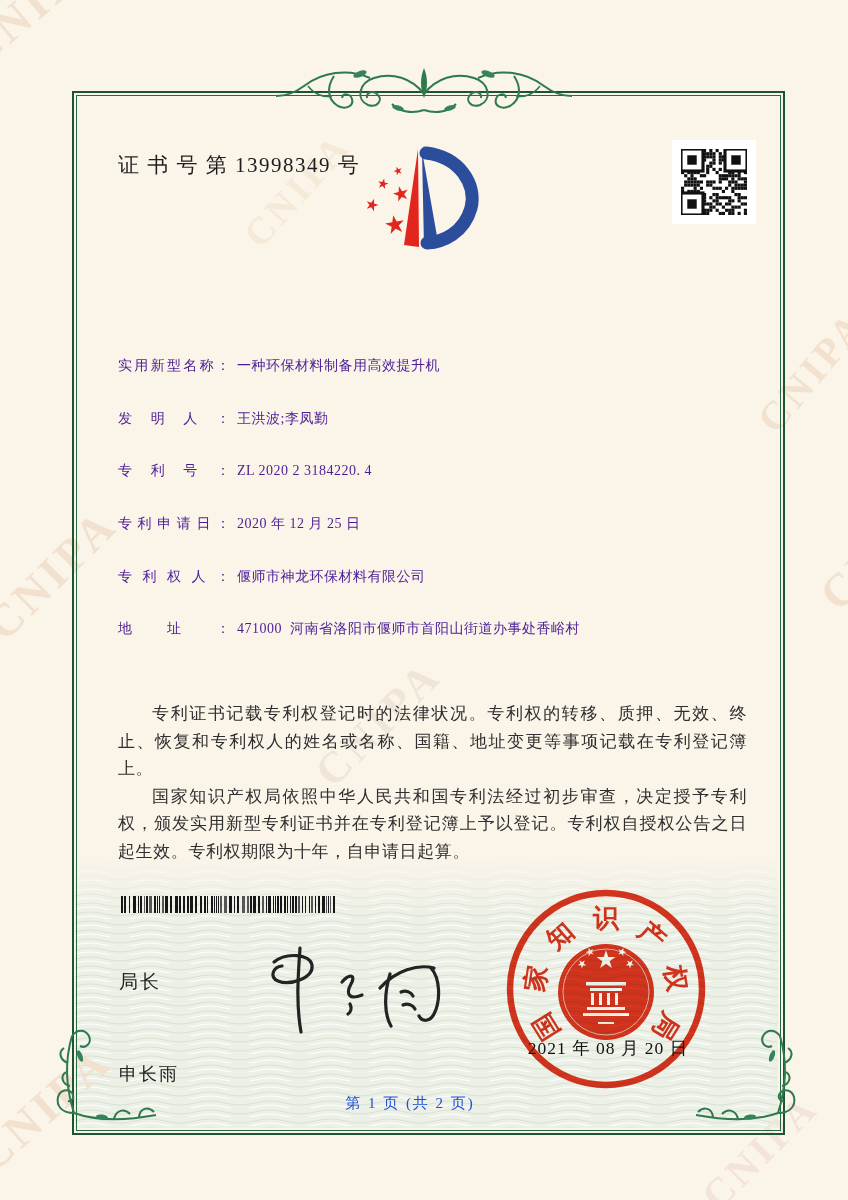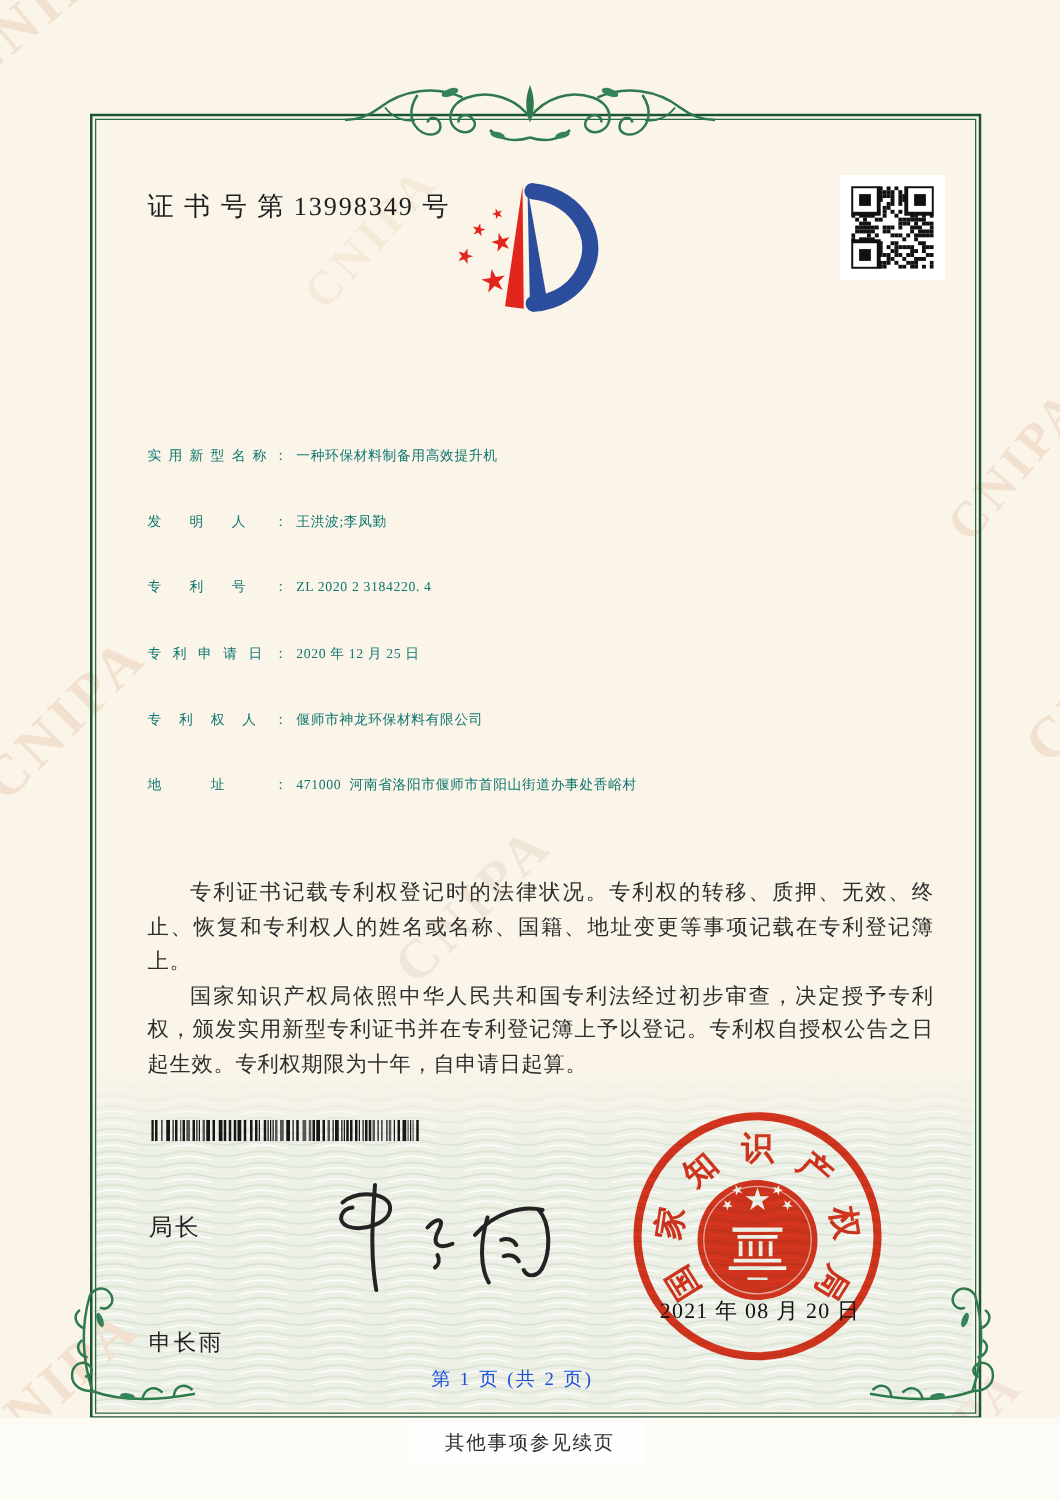--- a/index.html
+++ b/index.html
@@ -30,21 +30,21 @@
   .frame-inner{position:absolute;inset:2px;border:1px solid #256a42;}
   .orn{position:absolute;z-index:2;}
   
   .cert-no{position:absolute;left:118px;top:151px;font-size:21px;letter-spacing:1.5px;z-index:3;color:#1e1e1e;}
   .logo{position:absolute;left:356px;top:141px;z-index:3;}
   .qrbox{position:absolute;left:672px;top:140px;width:84px;height:84px;background:#fff;z-index:3;}
   .qrbox svg{position:absolute;left:9px;top:9px;}
   .title{position:absolute;left:72px;width:709px;top:249px;text-align:center;
     font-size:43px;font-weight:bold;letter-spacing:6px;color:#161616;z-index:3;}
   
-  .row{position:absolute;left:118px;font-size:11px;z-index:3;white-space:nowrap;color:#0f766e;}
+  .row{position:absolute;left:118px;font-size:14px;z-index:3;white-space:nowrap;color:#4c1d95;}
   .lab{display:inline-block;width:112px;text-align:justify;text-align-last:justify;}
   .val{margin-left:7px;white-space:pre;letter-spacing:0.5px;}
   .lab2{position:absolute;left:322px;display:inline-block;width:112px;text-align:justify;text-align-last:justify;}
   .val2{position:absolute;left:441px;white-space:pre;letter-spacing:0.5px;}
   
   .paras{position:absolute;left:118px;top:700px;width:629px;z-index:3;}
   .paras p{margin:0;font-size:17px;line-height:27.5px;text-indent:2em;
     letter-spacing:0.6px;color:#2e2e2e;text-align:justify;}
   
   .barcode{position:absolute;left:121px;top:896px;z-index:3;}
@@ -445,18 +445,14 @@
         <rect x="84" y="121" width="38" height="3"></rect>
         <rect x="80" y="127" width="46" height="3"></rect>
       </g>
       <path d="M95,137 h16" stroke="#fff" stroke-width="2"></path>
     </g>
   </svg>
   <div class="seal-date">2021 年 08 月 20 日</div>
 
   <div class="page-no">第 1 页 (共 2 页)</div>
 
-  <div class="bottom-strip">
-    <div class="note-box"></div>
-    <div class="note">其他事项参见续页</div>
-  </div>
 
 </div>
 
 </body></html>

